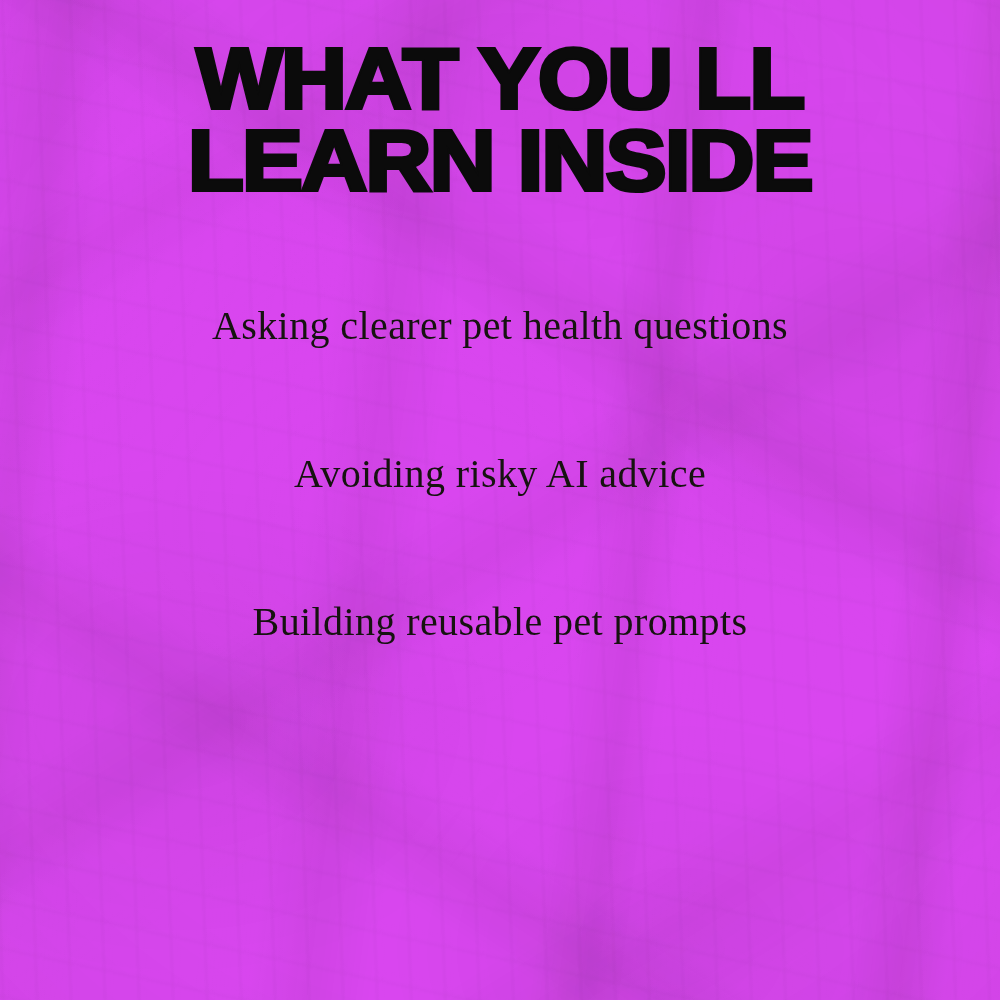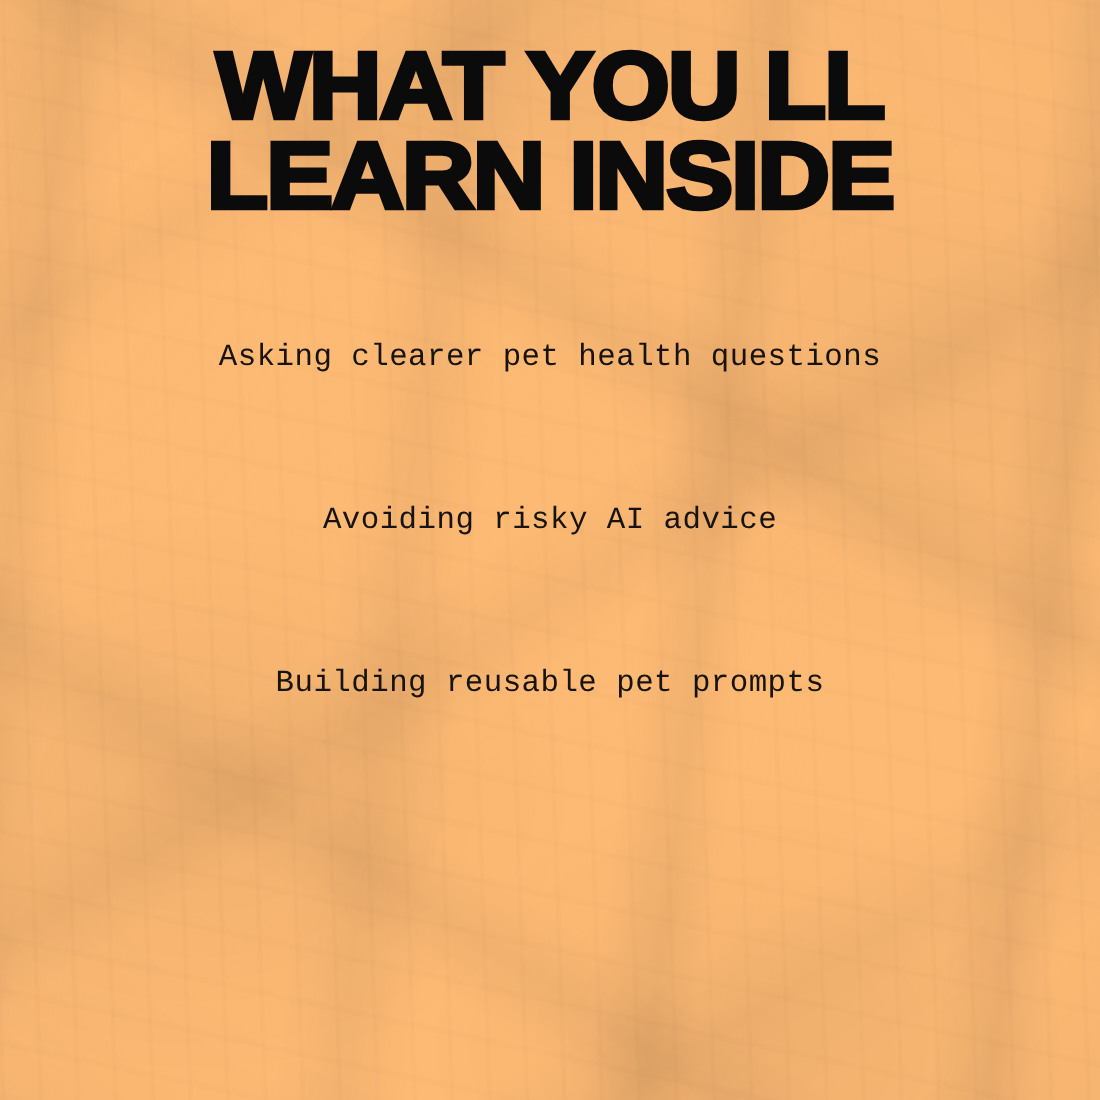--- a/index.html
+++ b/index.html
@@ -10,21 +10,21 @@
   }
   body {
     font-family: "Liberation Sans", sans-serif;
   }
 
   #poster {
     position: relative;
     width: 1000px;
     height: 1000px;
     overflow: hidden;
-    background-color: #fdba74;
+    background-color: #d946ef;
     isolation: isolate;
   }
 
   
   .tex {
     position: absolute;
     inset: 0;
     pointer-events: none;
   }
 
@@ -168,23 +168,23 @@
     top: 252px;
     left: 0;
     right: 0;
   }
   .list-item {
     height: 148px;
     display: flex;
     align-items: center;
     justify-content: center;
     color: #161310;
-    font-family: Liberation Mono, monospace;
+    font-family: Liberation Serif, serif;
     font-weight: 400;
-    font-size: 28px;
+    font-size: 40px;
     line-height: 1;
     letter-spacing: 0.4px;
     white-space: nowrap;
   }
 </style>
 </head>
 <body>
 
 <div id="poster">
 

